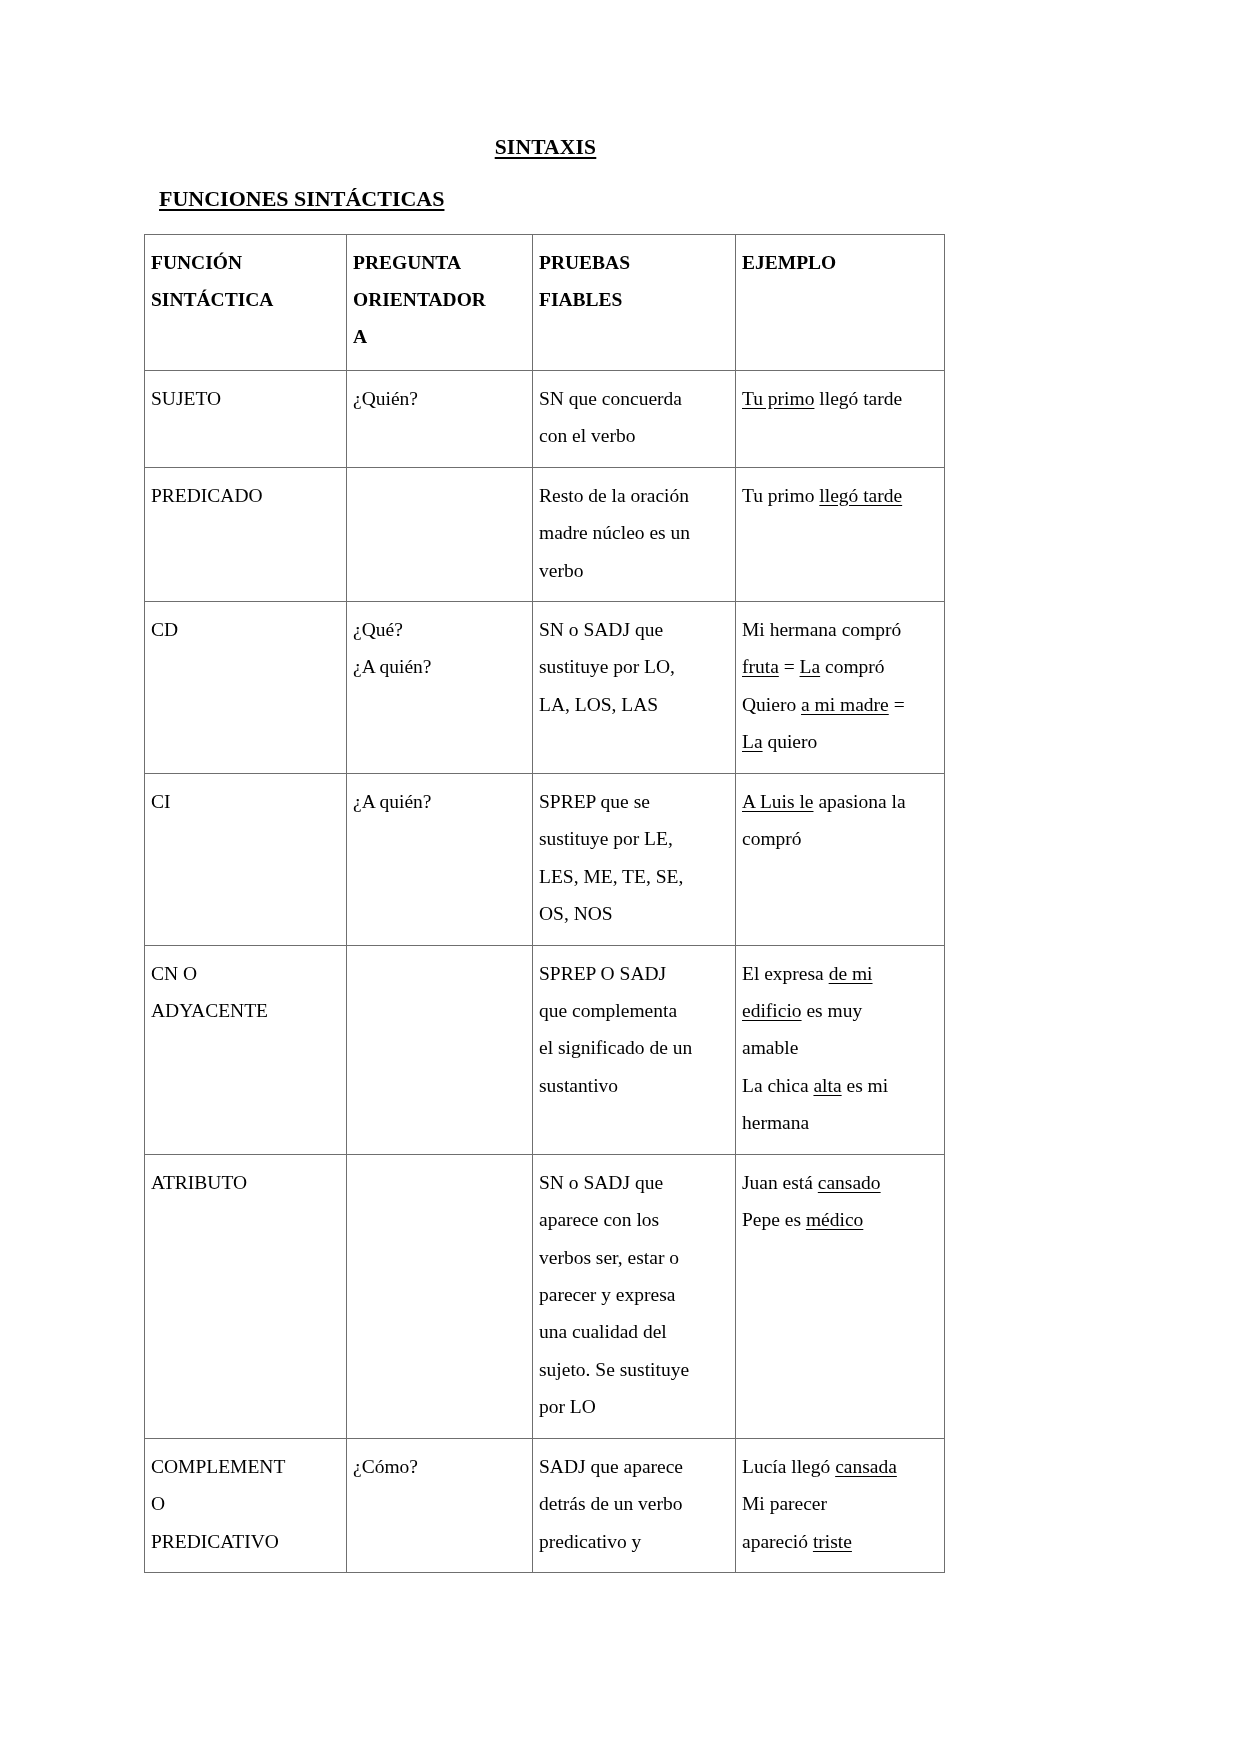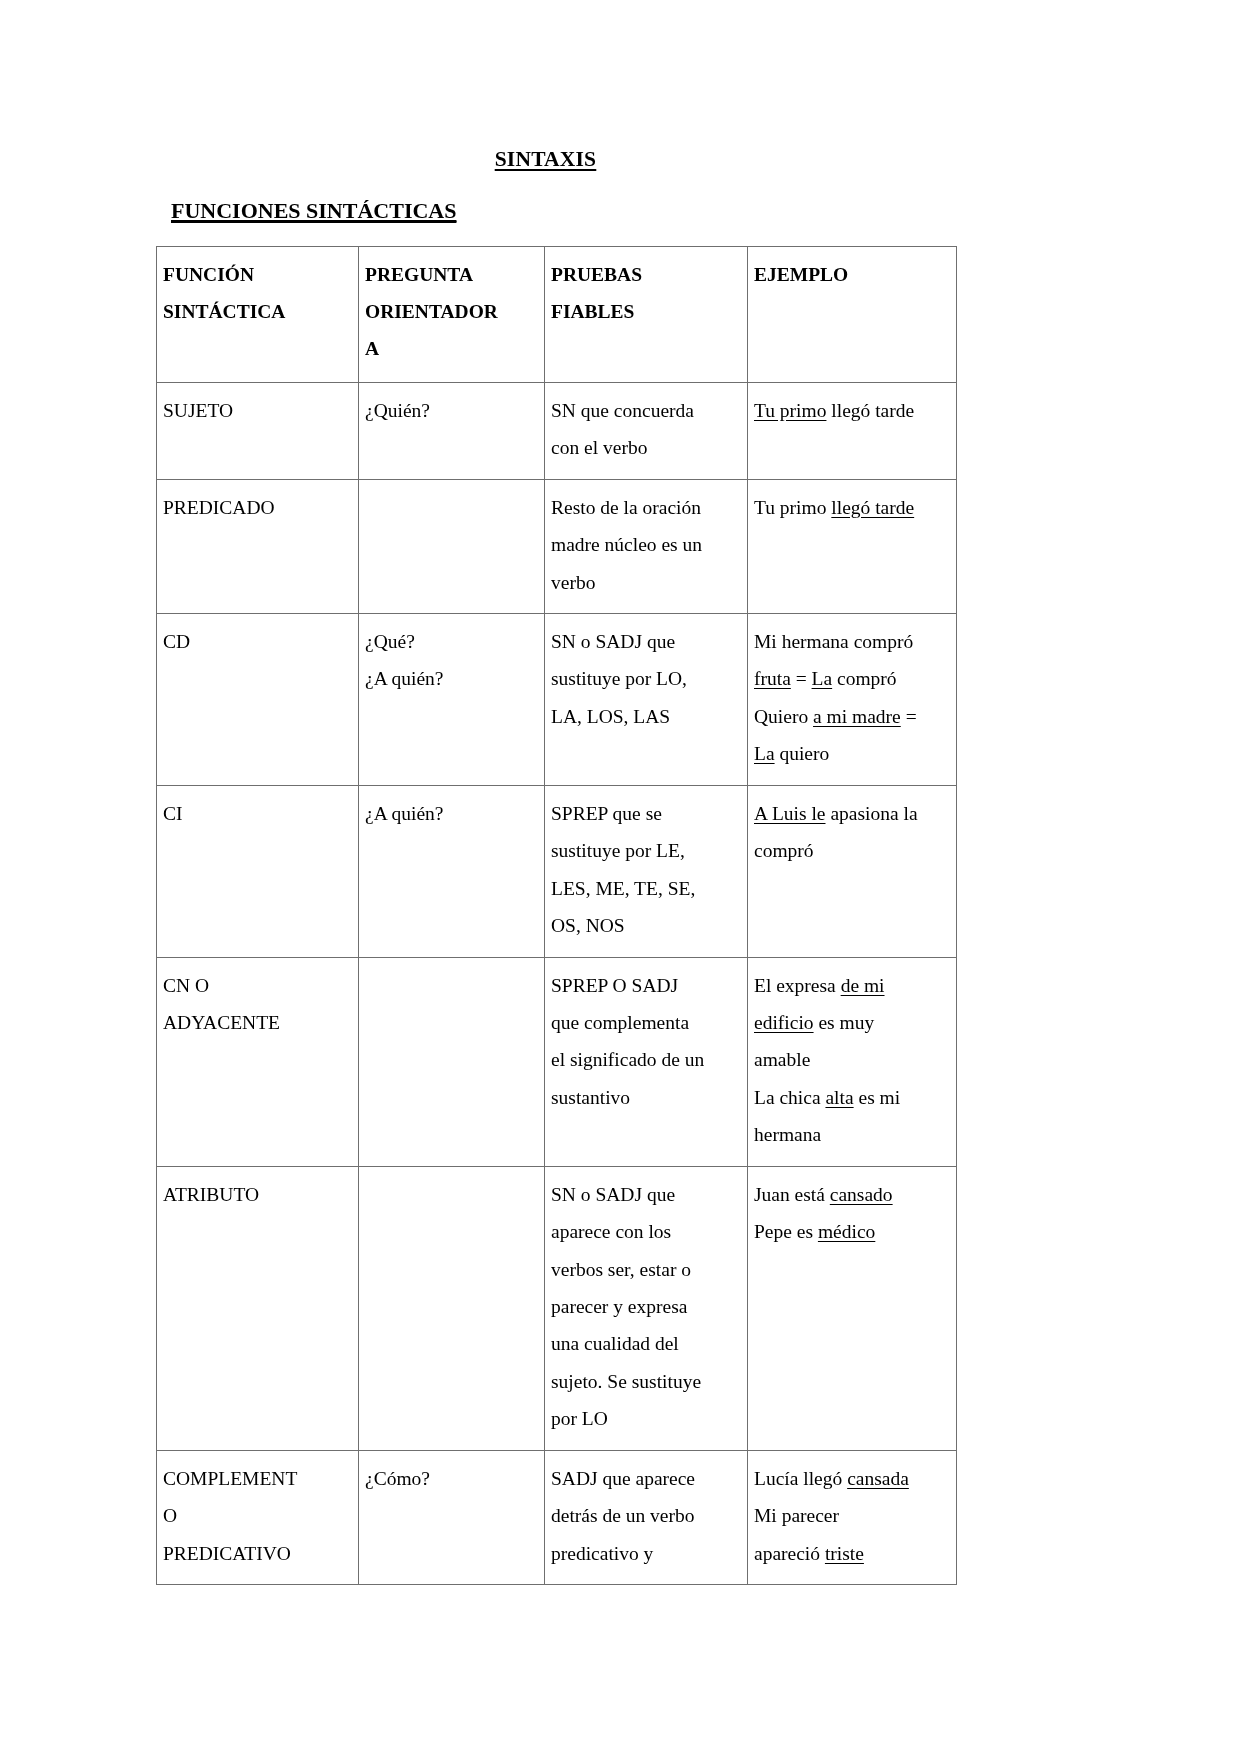--- a/index.html
+++ b/index.html
@@ -12,21 +12,21 @@
     height: 1753px;
     font-family: "Liberation Serif", "DejaVu Serif", serif;
     color: #000000;
     -webkit-font-smoothing: antialiased;
   }
   .page {
     position: relative;
     width: 1091px;
     height: 1753px;
     box-sizing: border-box;
-    padding: 16px;
+    padding: 4px;
   }
   .doc-title {
     text-align: center;
     font-weight: bold;
     font-size: 21.5px;
     letter-spacing: 0.2px;
     margin: 0;
     padding-top: 133px;
     line-height: 1;
   }
@@ -34,21 +34,20 @@
     text-decoration: underline;
     text-underline-offset: 3px;
   }
   .section-heading {
     font-weight: bold;
     font-size: 22px;
     margin: 0;
     padding-left: 155px;
     padding-top: 29px;
     line-height: 1;
-    text-decoration: underline;
   }
   .section-heading span {
     text-decoration: underline;
     text-underline-offset: 3px;
   }
 
   .table-wrap {
     padding-left: 140px;
     padding-top: 24px;
   }

